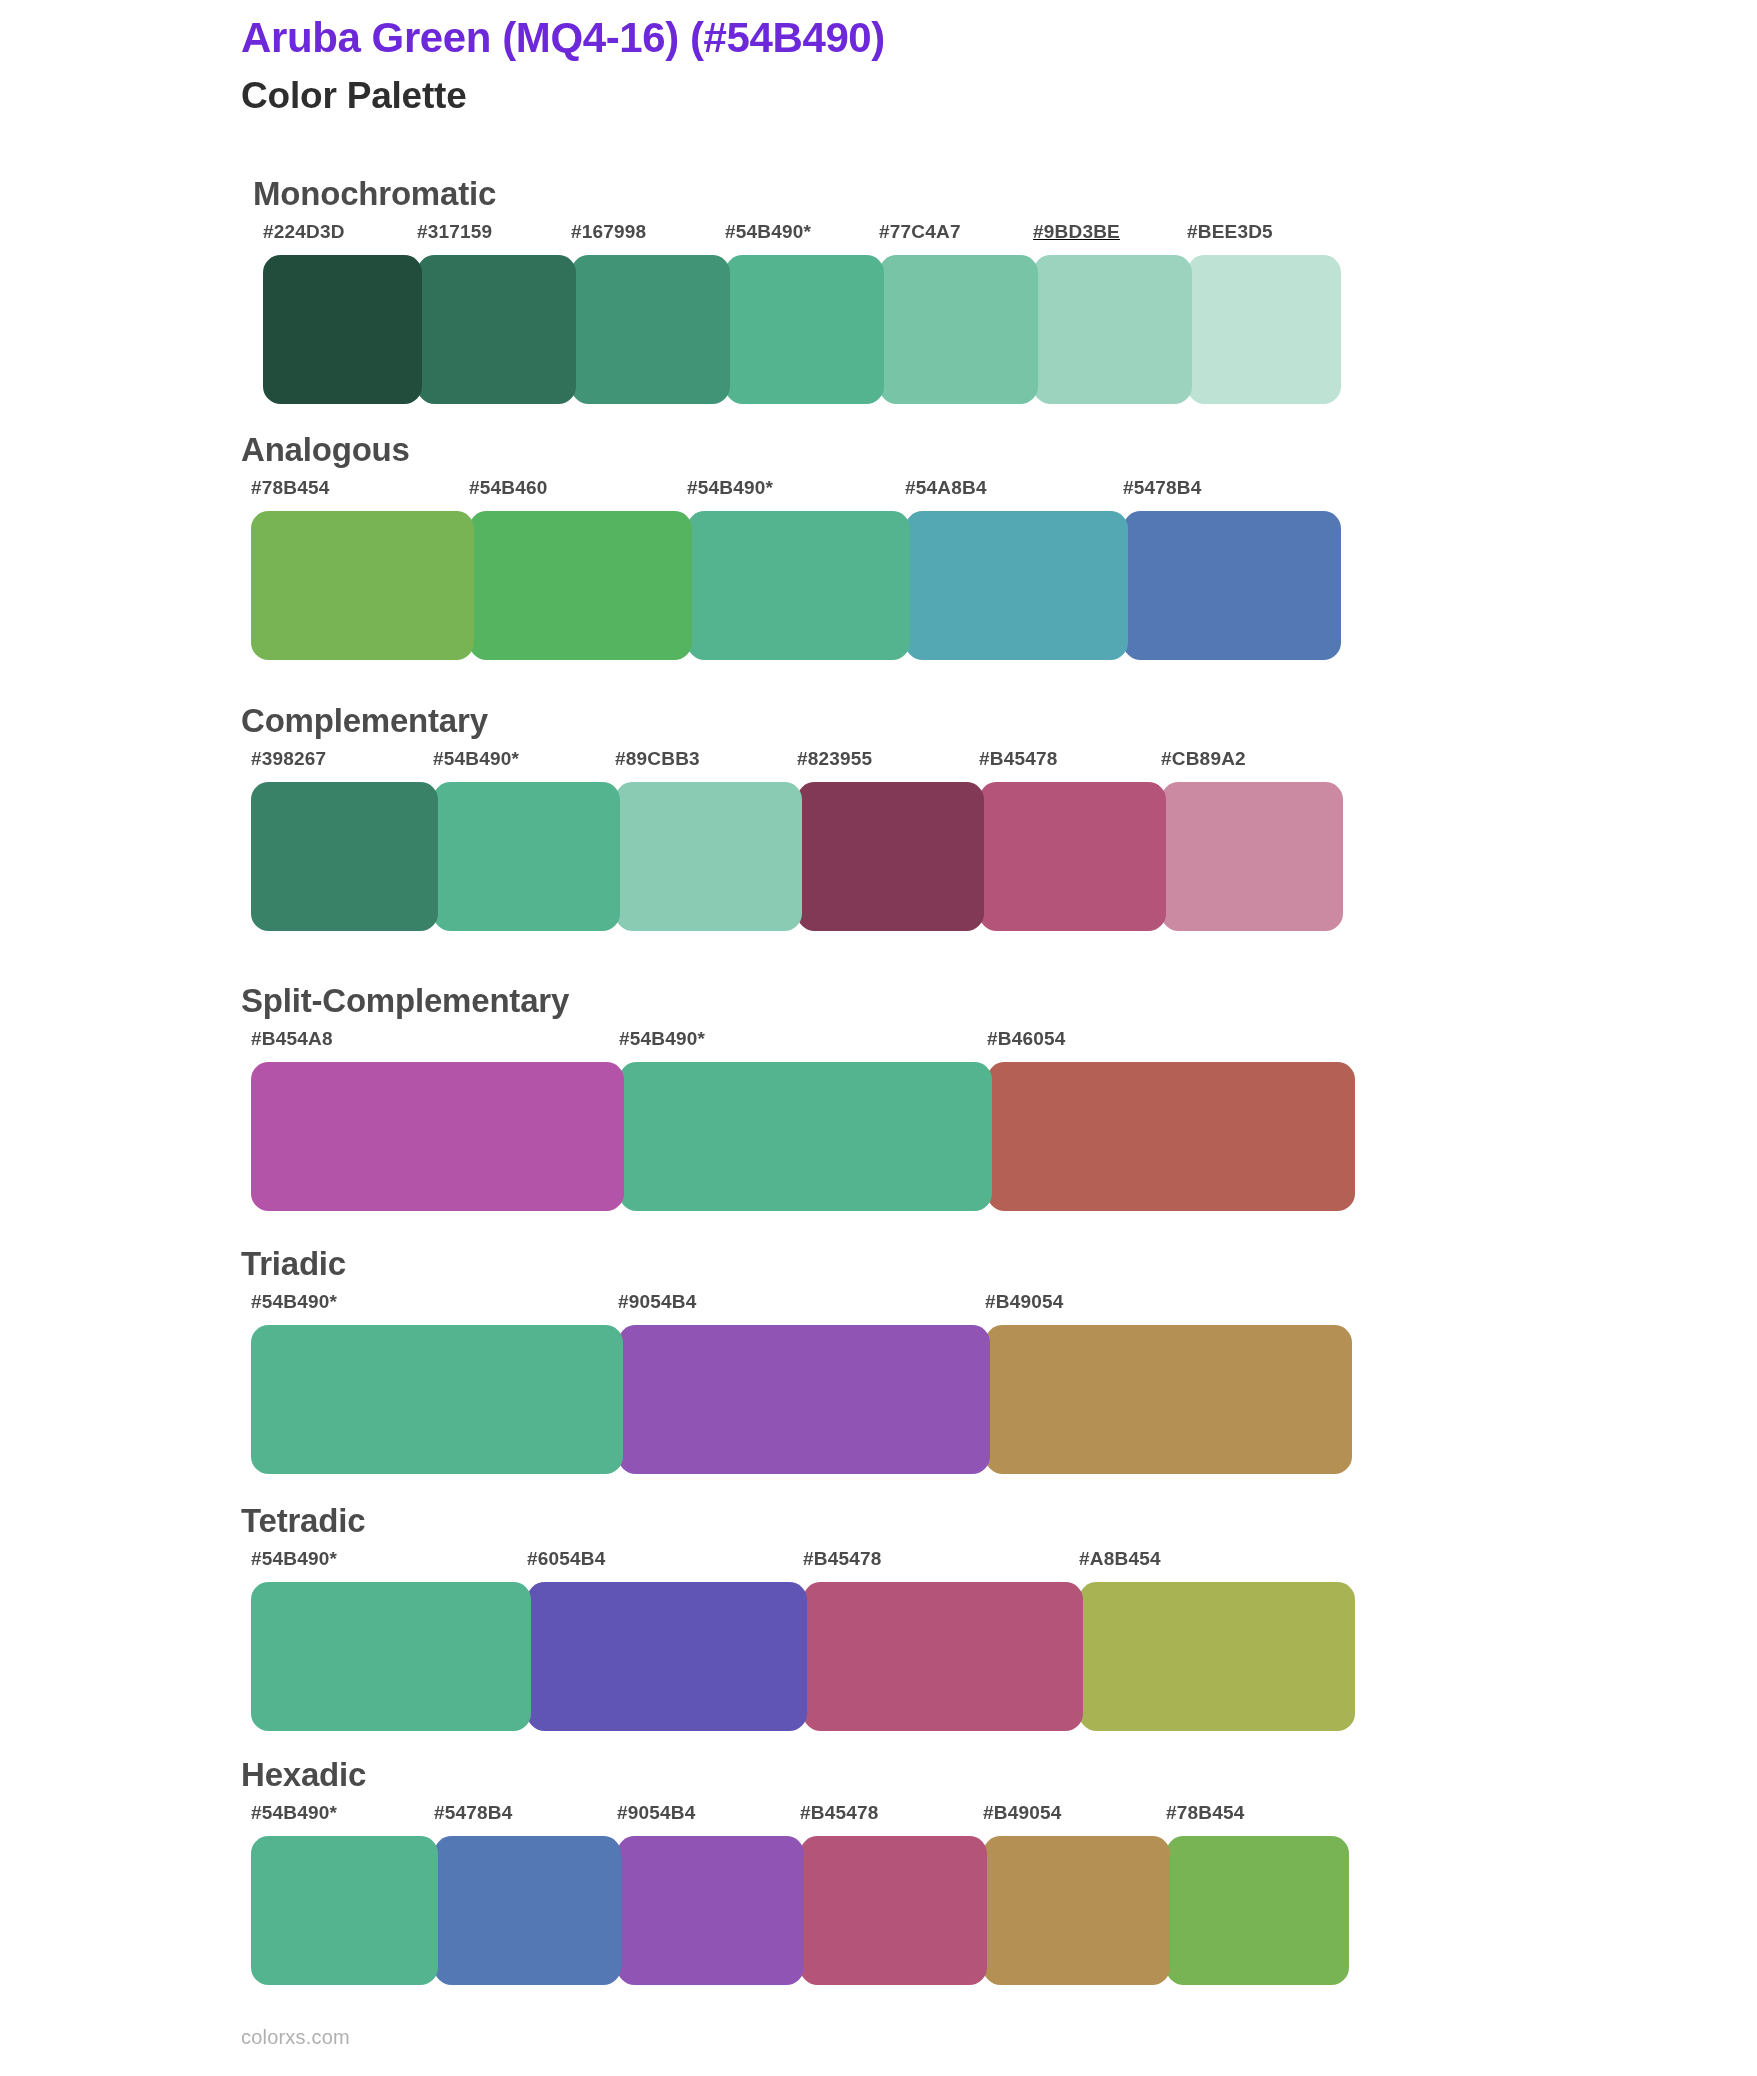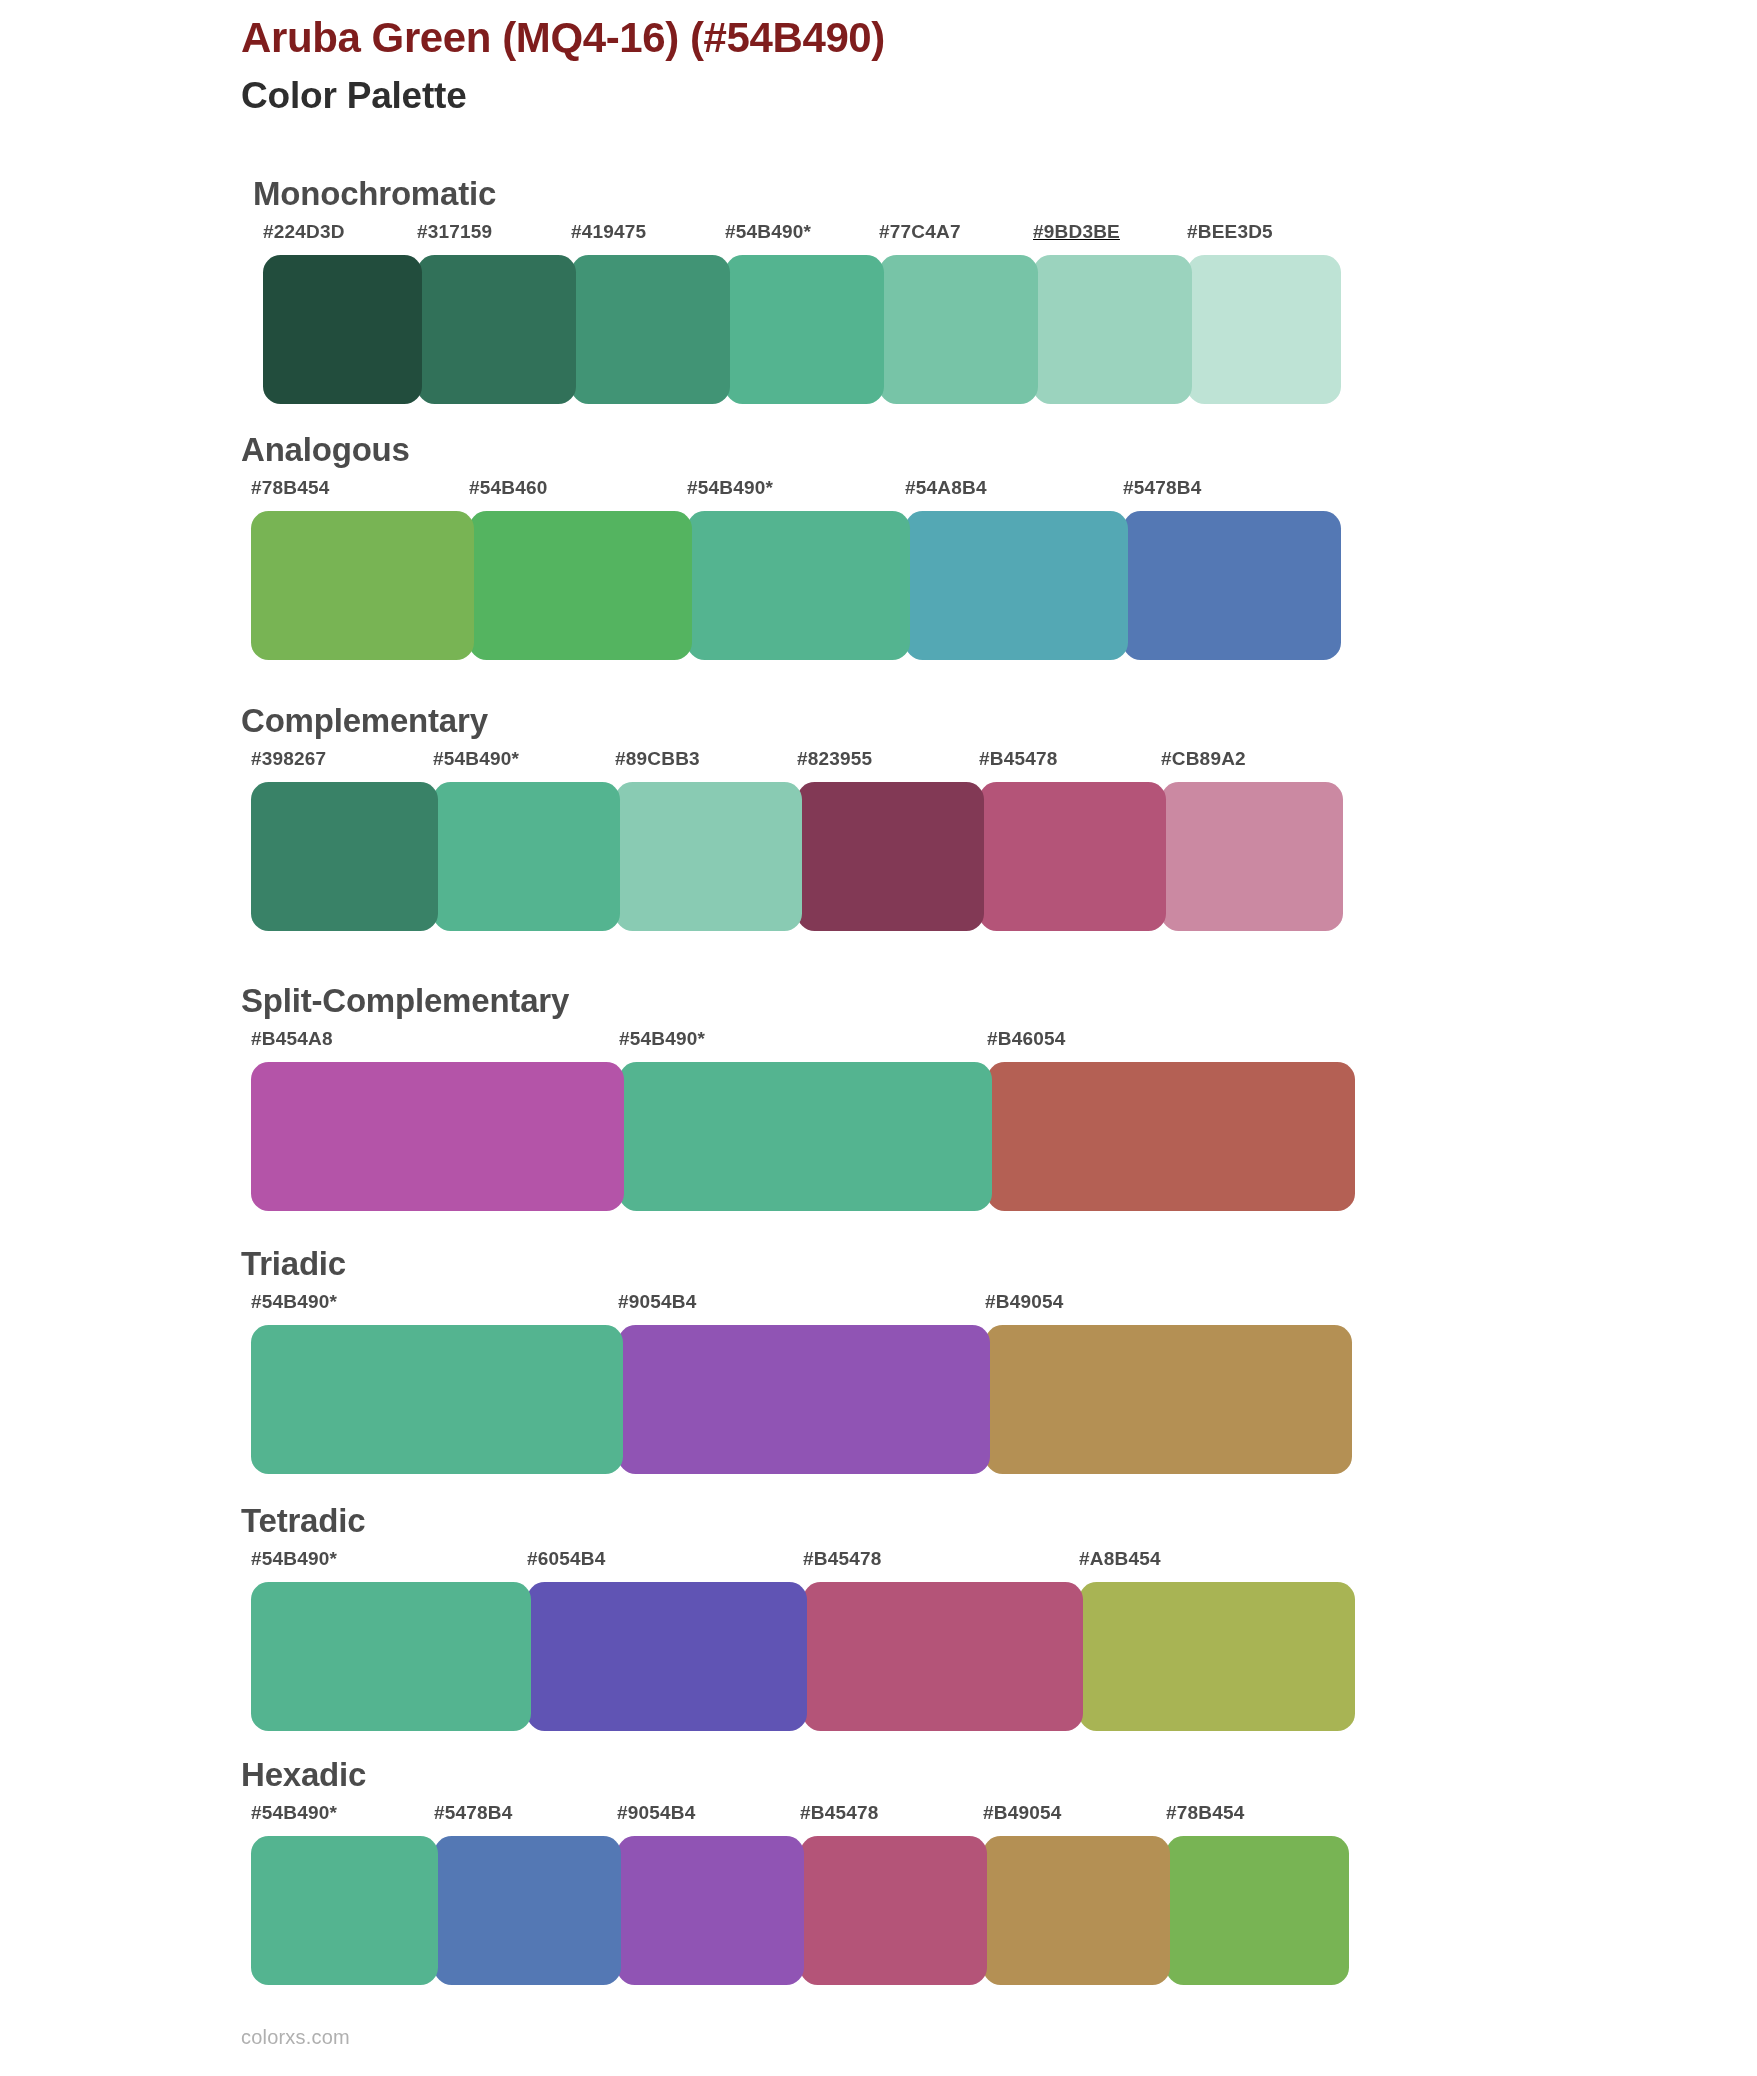--- a/index.html
+++ b/index.html
@@ -27,21 +27,21 @@
   
   .header {
     position: absolute;
     left: 241px;
     top: 12.8px;
     width: 1358px;
   }
   .title {
     font-size: 42px;
     font-weight: bold;
-    color: #7f1d1d;
+    color: #6d28d9;
     letter-spacing: -0.4px;
     line-height: 1.18;
     margin: 0;
     white-space: nowrap;
   }
   .subtitle {
     font-size: 37px;
     font-weight: bold;
     color: #2e2e2e;
     letter-spacing: -0.2px;
@@ -130,21 +130,21 @@
         <div class="swatch-row" style="width: 1080px;">
           <div class="swatch-cell" style="width: 154px; z-index: 7;">
             <span class="swatch-label">#224D3D</span>
             <span class="swatch-chip" style="background: rgb(34, 77, 61); width: 159px;"></span>
           </div>
           <div class="swatch-cell" style="width: 154px; z-index: 6;">
             <span class="swatch-label">#317159</span>
             <span class="swatch-chip" style="background: rgb(49, 113, 89); width: 159px;"></span>
           </div>
           <div class="swatch-cell" style="width: 154px; z-index: 5;">
-            <span class="swatch-label">#419475</span>
+            <span class="swatch-label">#167998</span>
             <span class="swatch-chip" style="background: rgb(65, 148, 117); width: 159px;"></span>
           </div>
           <div class="swatch-cell" style="width: 154px; z-index: 4;">
             <span class="swatch-label">#54B490*</span>
             <span class="swatch-chip" style="background: rgb(84, 180, 144); width: 159px;"></span>
           </div>
           <div class="swatch-cell" style="width: 154px; z-index: 3;">
             <span class="swatch-label">#77C4A7</span>
             <span class="swatch-chip" style="background: rgb(119, 196, 167); width: 159px;"></span>
           </div>

